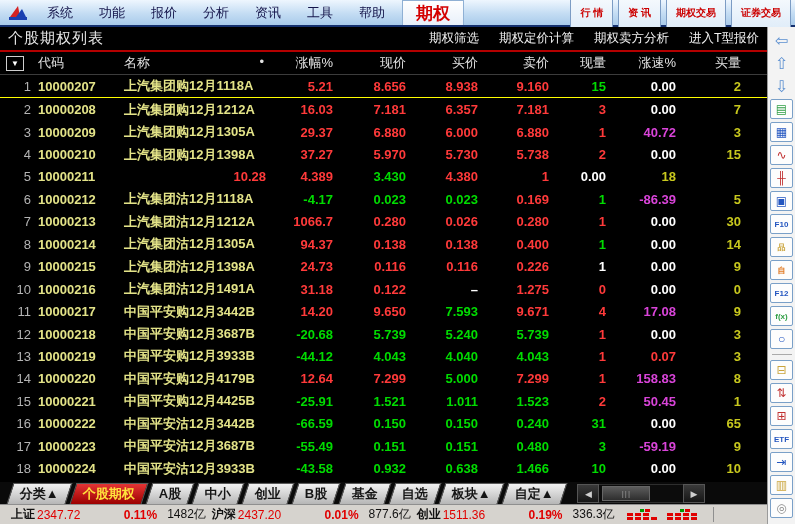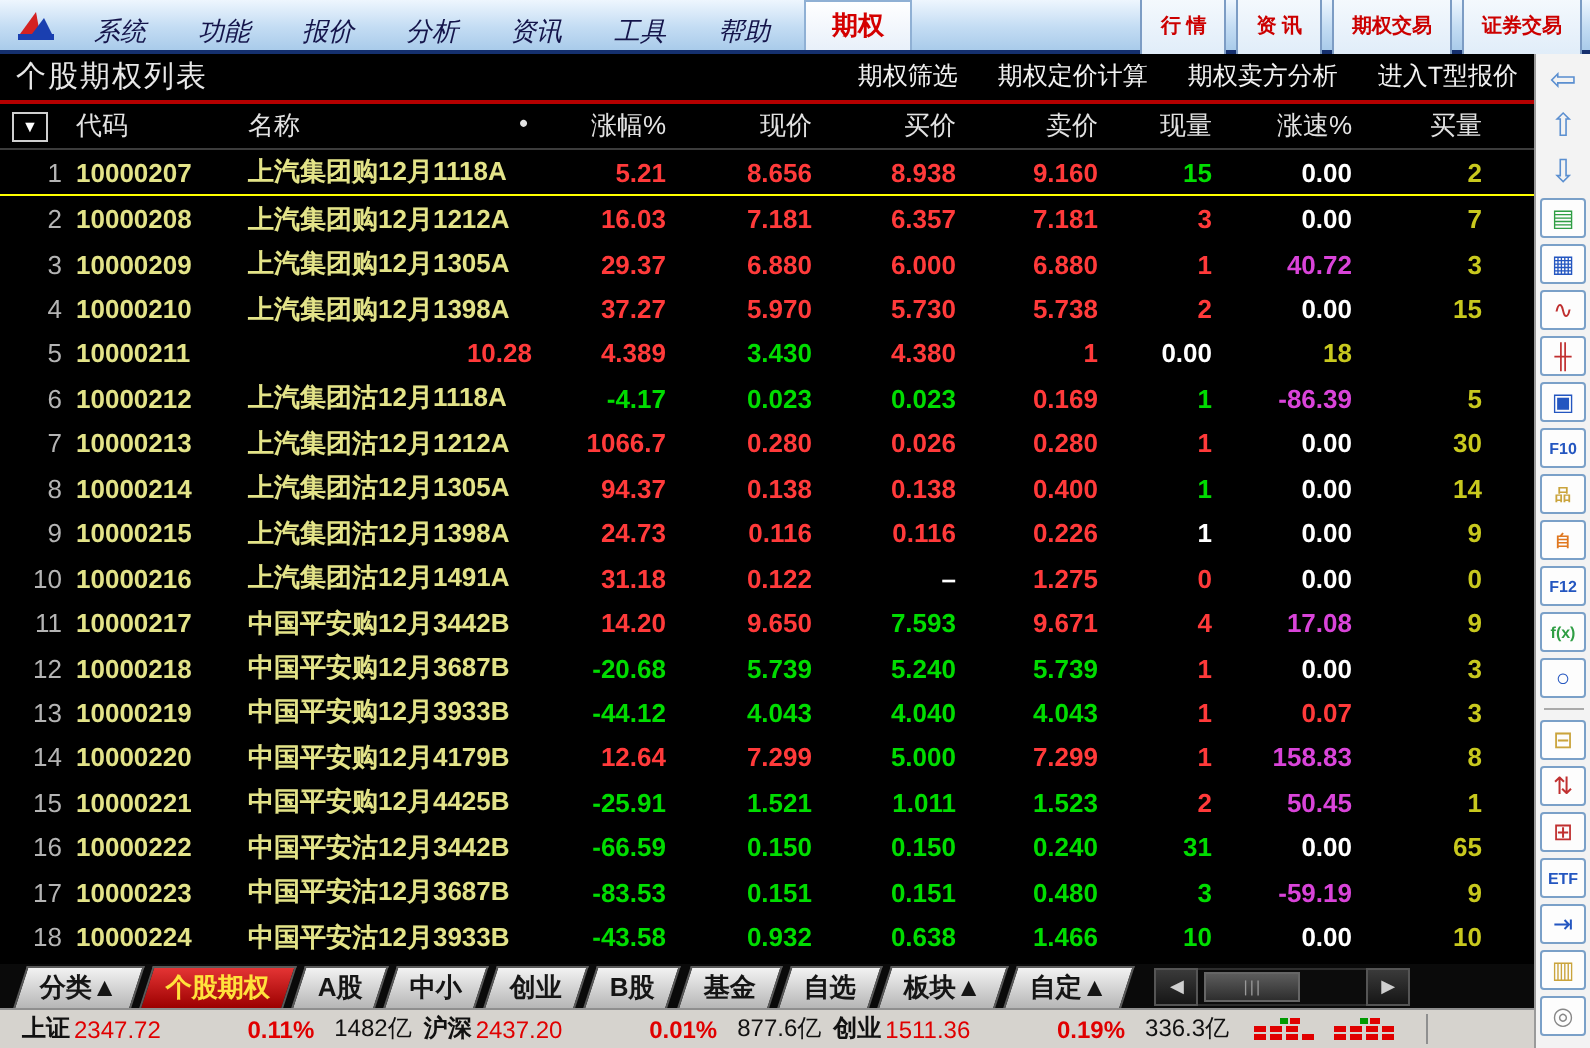--- a/index.html
+++ b/index.html
@@ -3,25 +3,25 @@
 <meta charset="utf-8">
 <style>
   html,body{margin:0;padding:0;width:795px;height:524px;overflow:hidden;
     font-family:"Liberation Sans","DejaVu Sans",sans-serif;background:#000;}
   .app{width:795px;height:524px;display:flex;flex-direction:column;}
 
   
   .menubar{height:25px;flex:0 0 25px;background:linear-gradient(#eef6fe,#c3dcf3 55%,#a9cbea);
     border-bottom:2px solid #15306e;display:flex;align-items:stretch;padding:0 2px;}
   .logo{display:flex;align-items:center;padding:0 6px;}
-  .menu-items{display:flex;align-items:flex-end;font-style:italic;}
+  .menu-items{display:flex;align-items:center;}
   .menu-item{padding:0 13px;font-size:13px;color:#14144a;cursor:default;white-space:nowrap;}
   .mode-tab{margin-left:4px;display:flex;align-items:center;padding:0 13px;
     background:linear-gradient(#ffffff,#e8f0fa);border:1px solid #8fb0d4;border-bottom:none;
-    color:#d40000;font-weight:700;font-size:13px;}
+    color:#d40000;font-weight:700;font-size:17px;}
   .top-right{margin-left:auto;display:flex;align-items:center;gap:4px;padding-right:2px;}
   .top-btn{border:1px solid #7c9cc4;border-radius:9px;background:linear-gradient(#fdfeff,#d8e8f7);
     color:#cc0000;font-weight:700;font-size:10px;padding:19px 9px;white-space:nowrap;cursor:default;}
 
   .main{flex:1;display:flex;min-height:0;}
   .left{width:768px;display:flex;flex-direction:column;background:#000;min-height:0;}
 
   
   .titlebar{height:23px;flex:0 0 23px;display:flex;align-items:center;padding:0 8px;}
   .page-title{color:#e8e8e8;font-size:15px;letter-spacing:1px;}
@@ -359,21 +359,21 @@
             <div class="num g">0.240</div>
             <div class="num g">31</div>
             <div class="num w">0.00</div>
             <div class="num y">65</div>
             <div></div>
           </div>
           <div class="grid trow">
             <div class="c-seq">17</div>
             <div class="c-code">10000223</div>
             <div class="c-name">中国平安沽12月3687B</div>
-            <div class="num g">-83.53</div>
+            <div class="num g">-55.49</div>
             <div class="num g">0.151</div>
             <div class="num g">0.151</div>
             <div class="num g">0.480</div>
             <div class="num g">3</div>
             <div class="num m">-59.19</div>
             <div class="num y">9</div>
             <div></div>
           </div>
           <div class="grid trow">
             <div class="c-seq">18</div>

